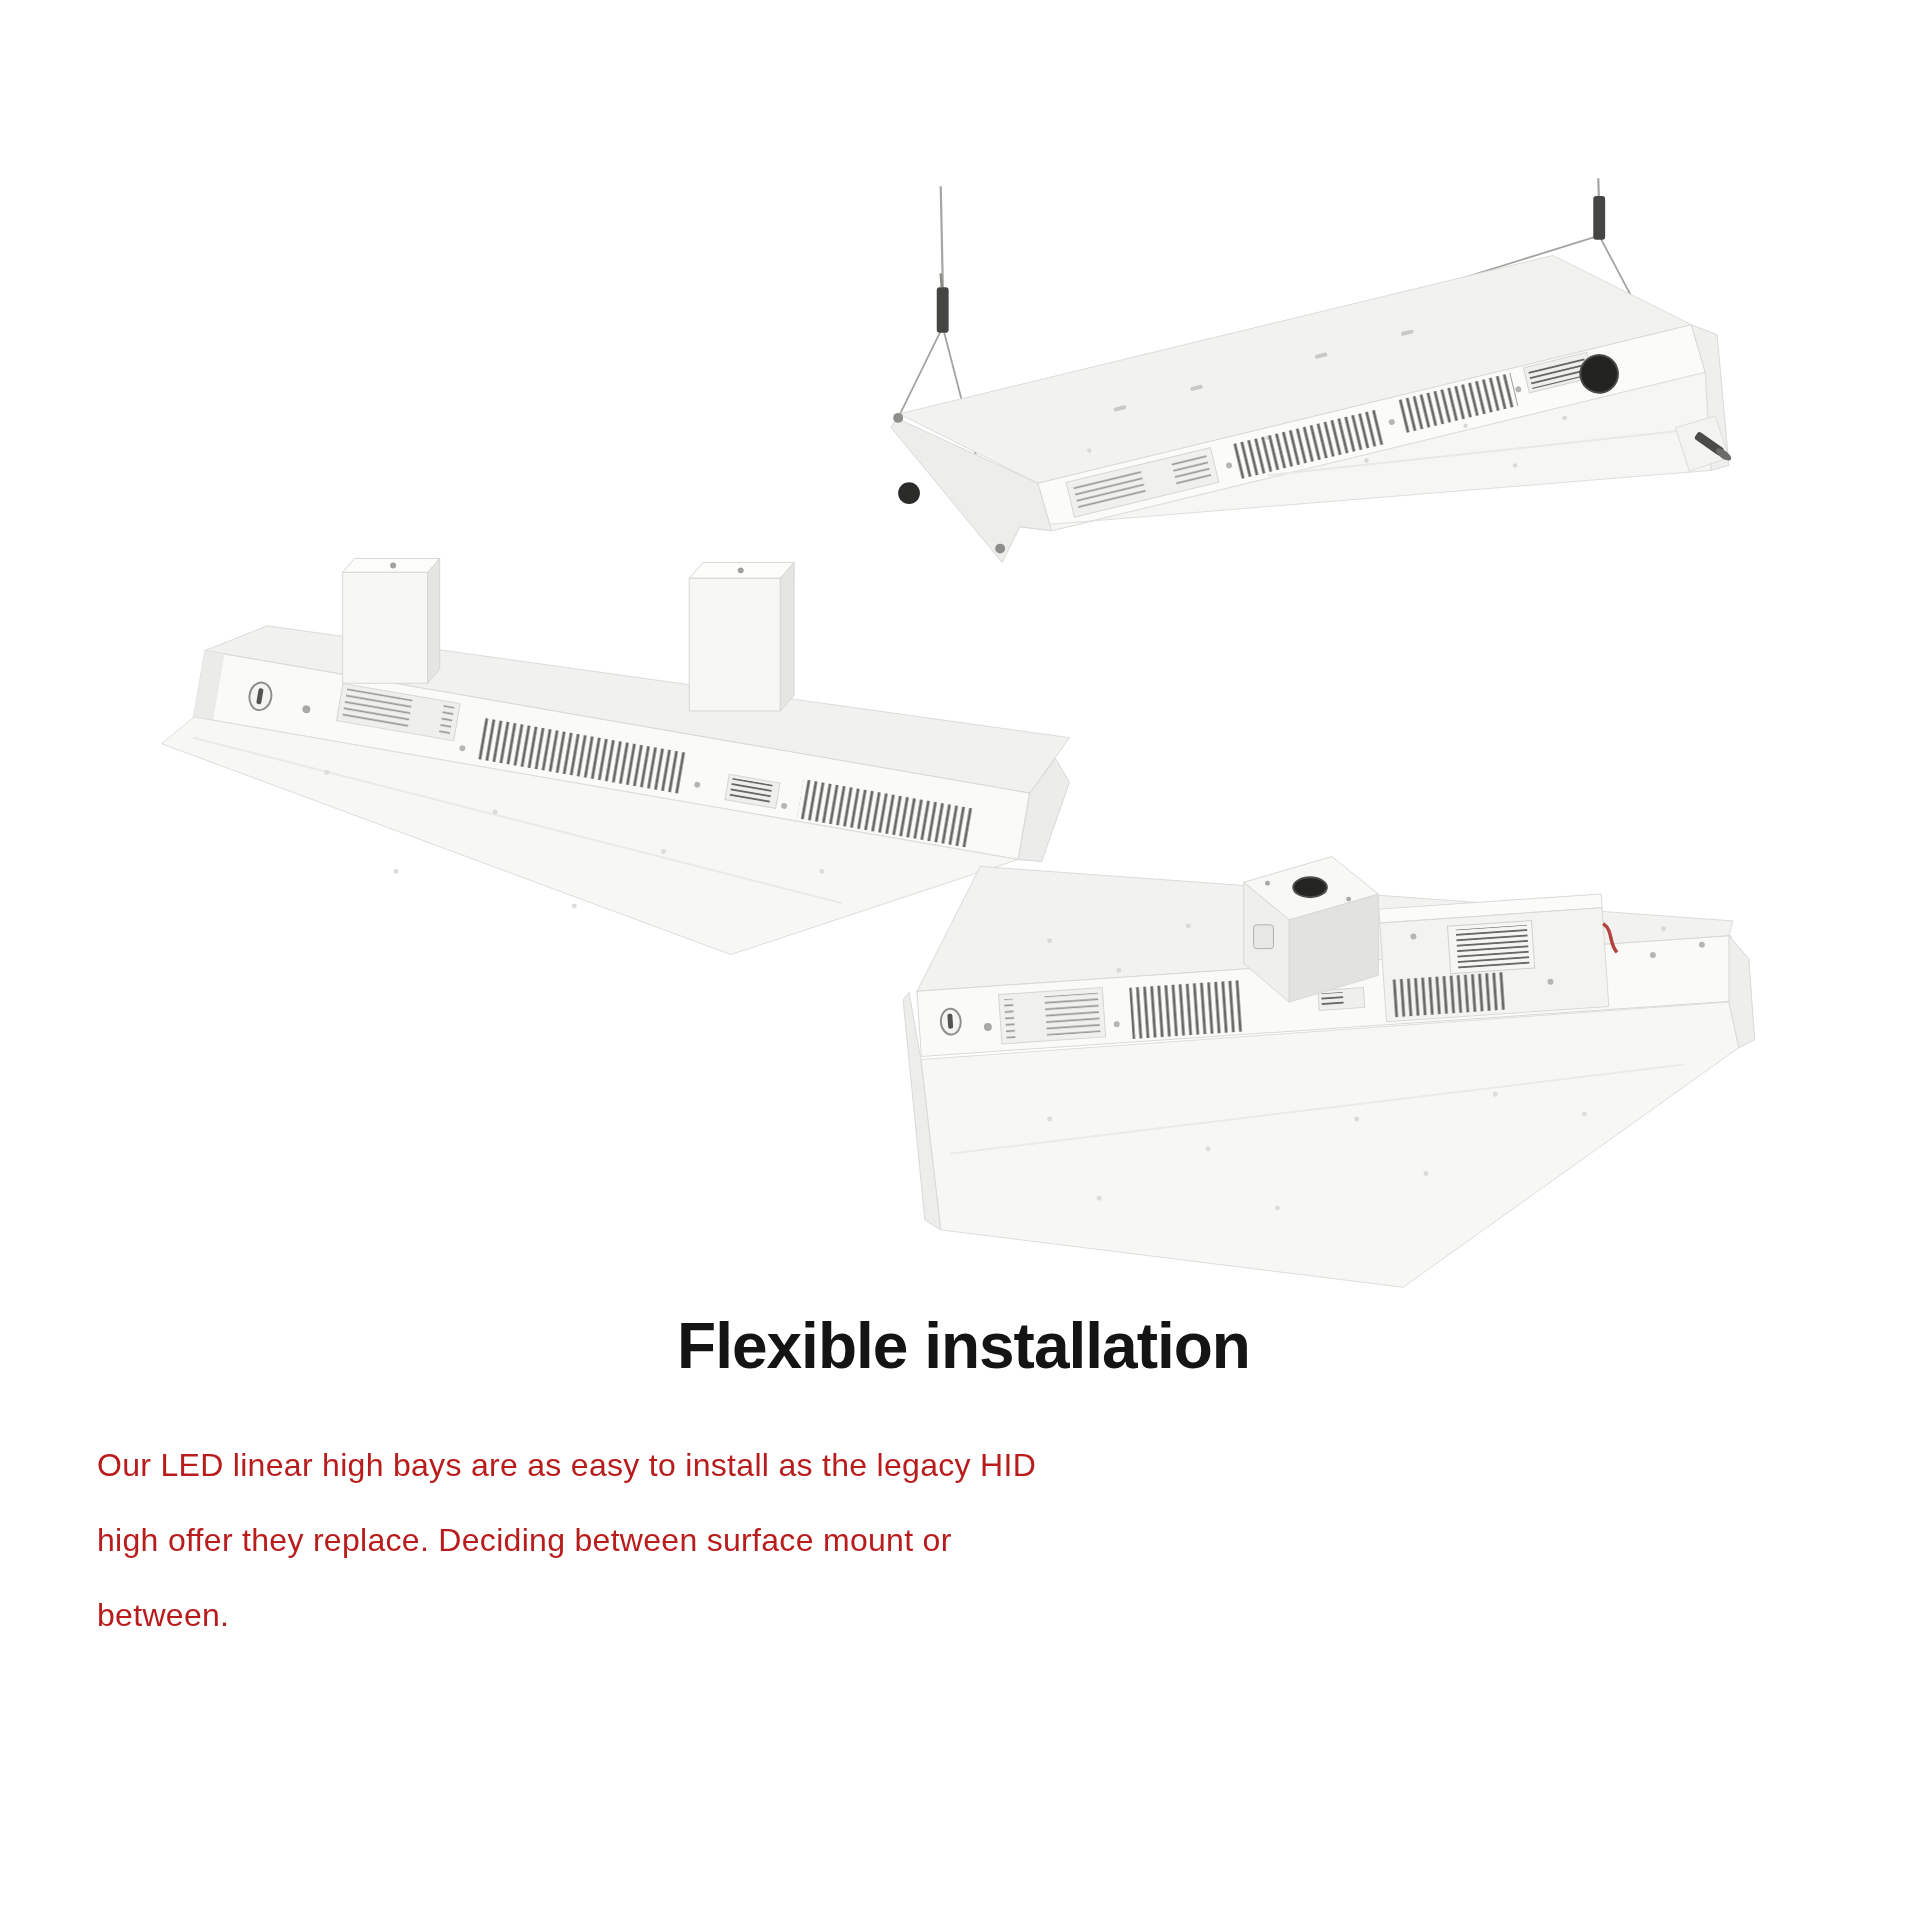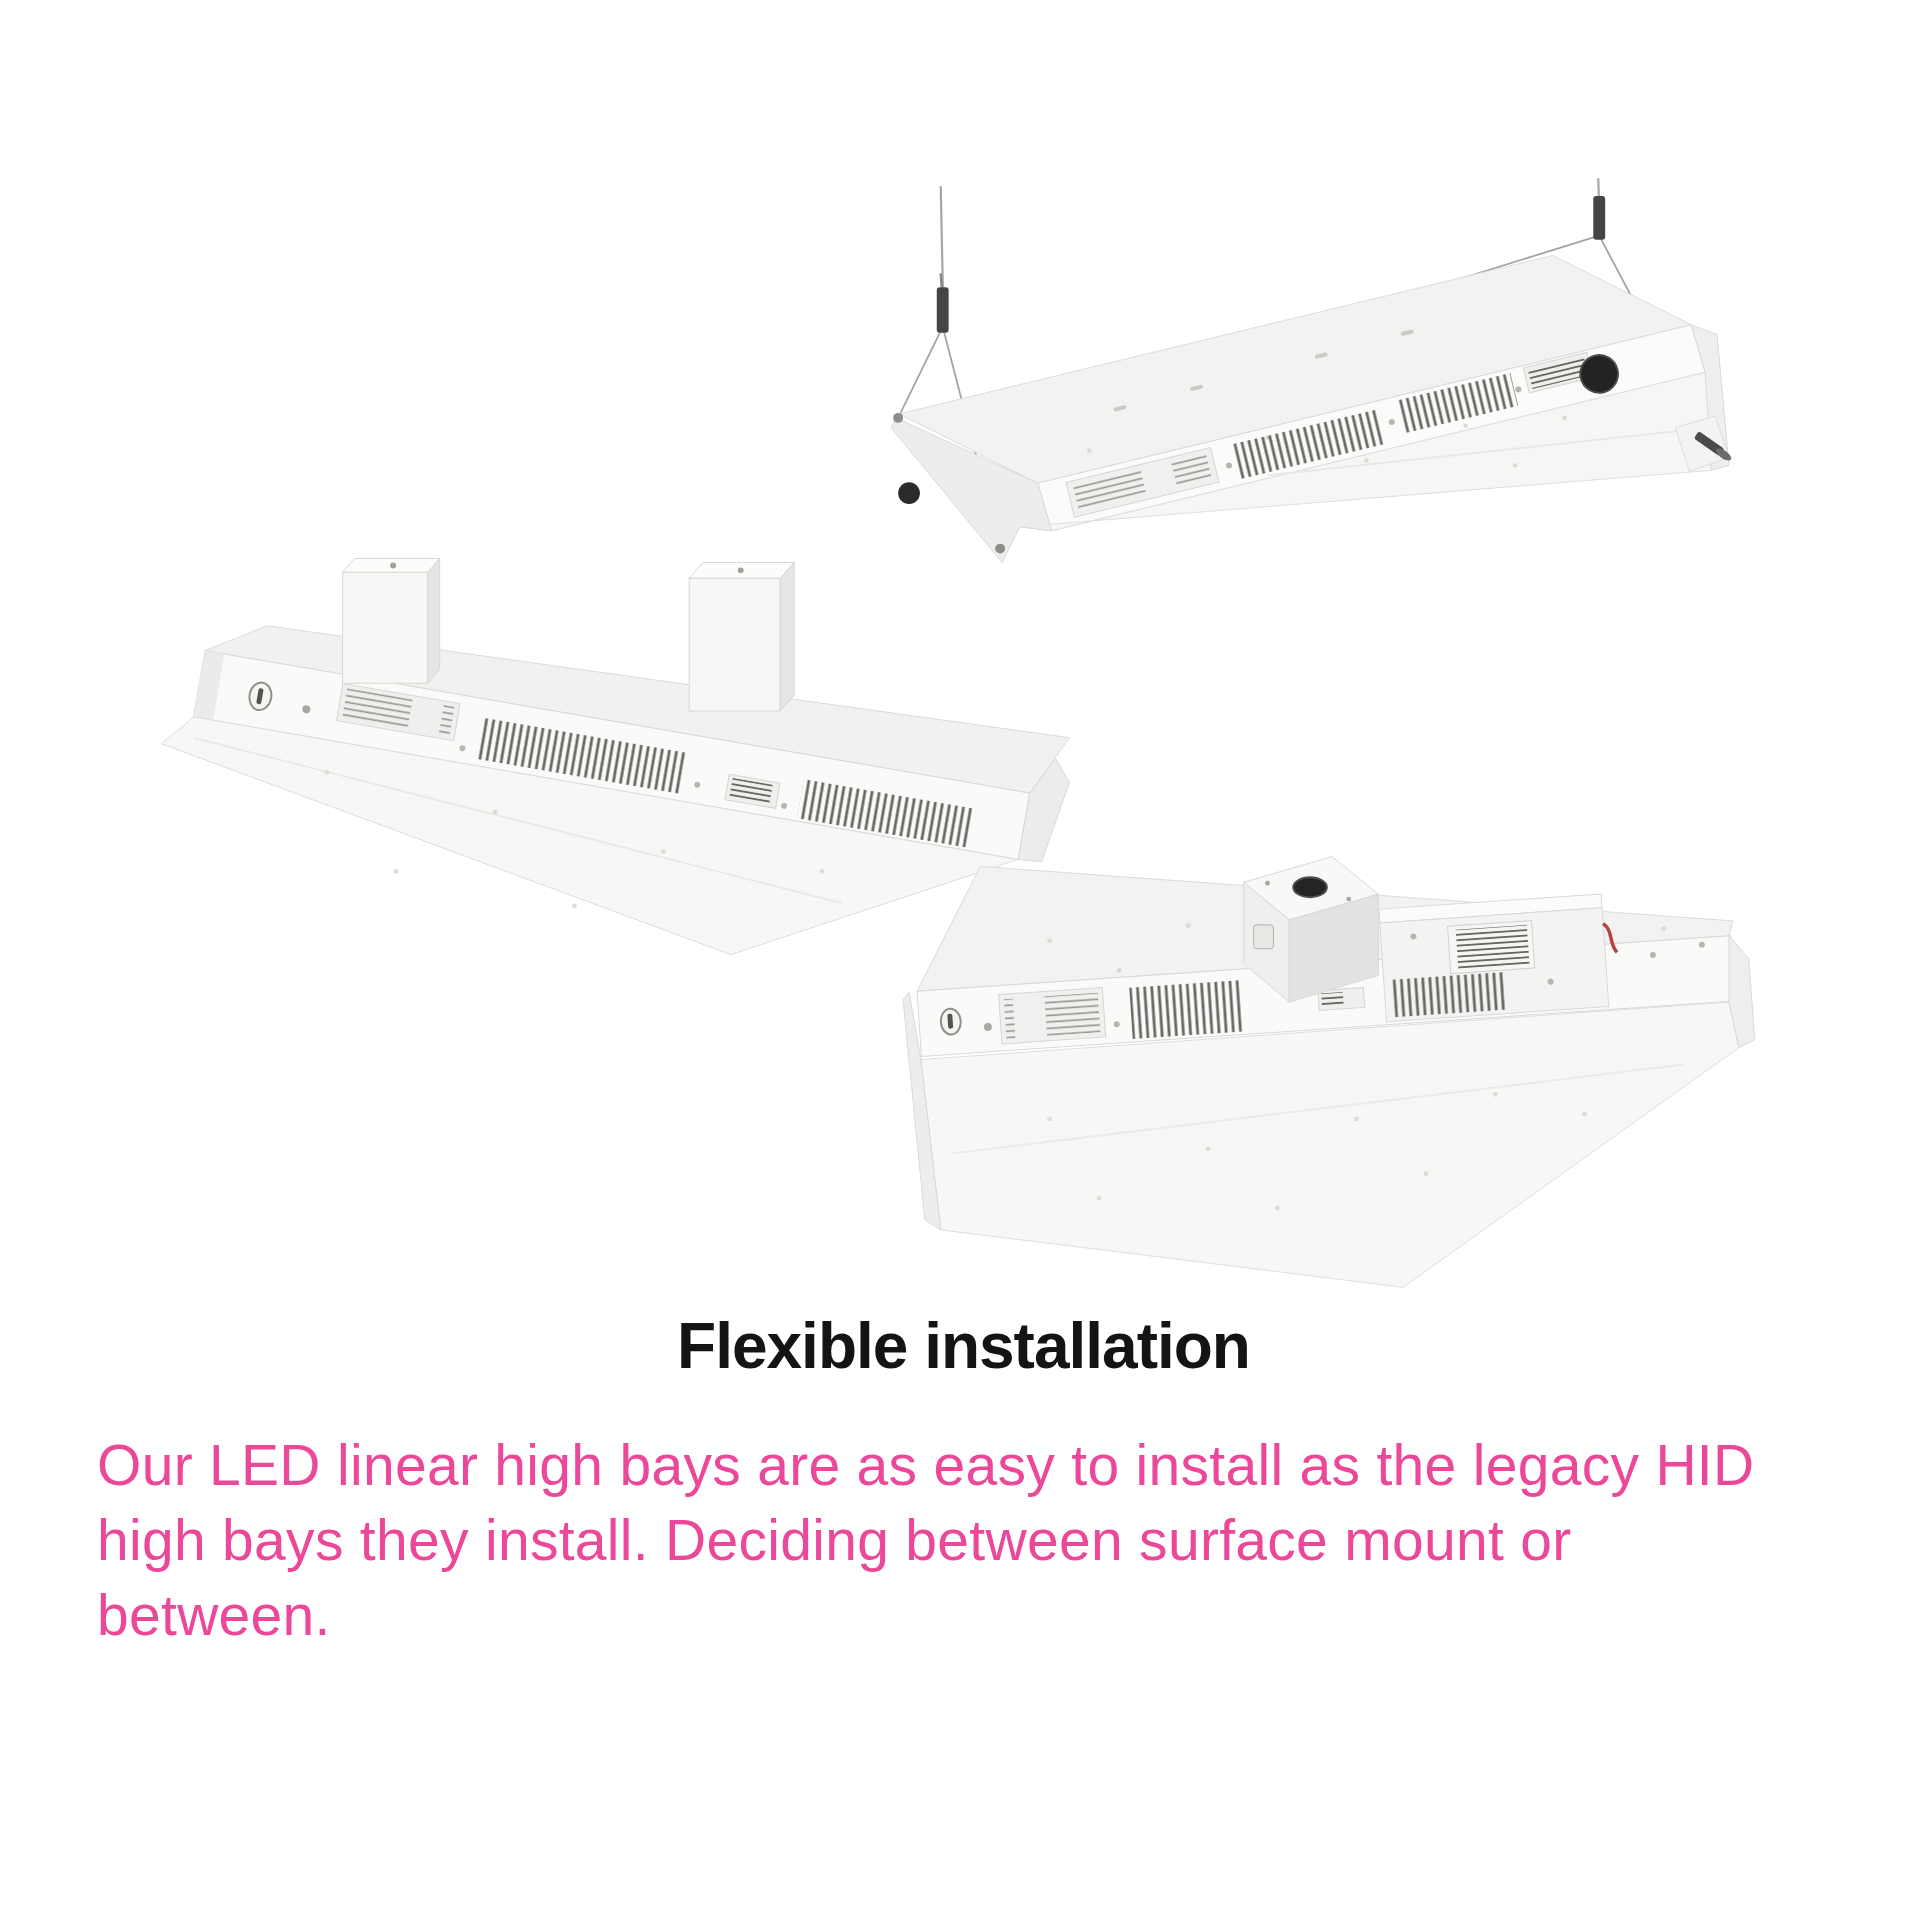--- a/index.html
+++ b/index.html
@@ -25,25 +25,25 @@
     text-align: center;
     font-size: 64px;
     font-weight: 800;
     letter-spacing: -1px;
     color: #141414;
   }
   .paragraph {
     position: absolute;
     left: 97px; top: 1428px;
     width: 1782px;
-    font-size: 57px;
+    font-size: 32px;
     line-height: 75px;
     font-weight: 400;
     letter-spacing: 0.3px;
-    color: #ec4899;
+    color: #b91c1c;
   }
   .paragraph > div { white-space: nowrap; }
 </style>
 </head>
 <body>
 
 <div class="page">
 
   <div class="gallery">
     <svg viewBox="0 0 1946 1330" xmlns="http://www.w3.org/2000/svg">
@@ -232,18 +232,18 @@
             <circle cx="700" cy="295" r="2.5"></circle>
         </g>
       </g>
     </svg>
   </div>
 
   <h1 class="heading">Flexible installation</h1>
 
   <div class="paragraph">
       <div>Our LED linear high bays are as easy to install as the legacy HID</div>
-      <div>high bays they install. Deciding between surface mount or</div>
+      <div>high offer they replace. Deciding between surface mount or</div>
       <div>between.</div>
     </div>
 
 </div>
 
 
 </body></html>

